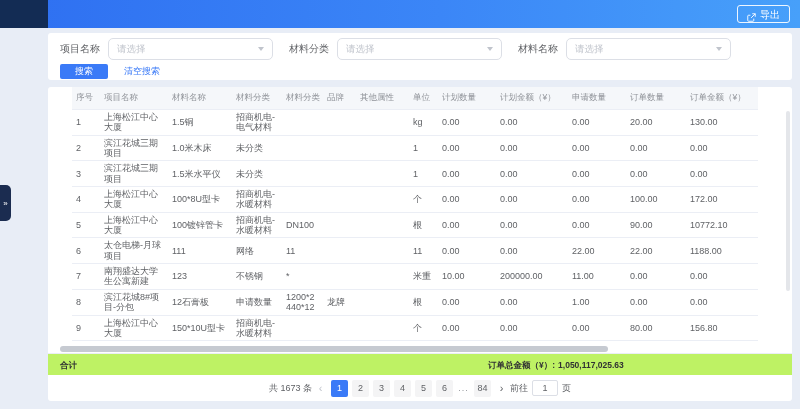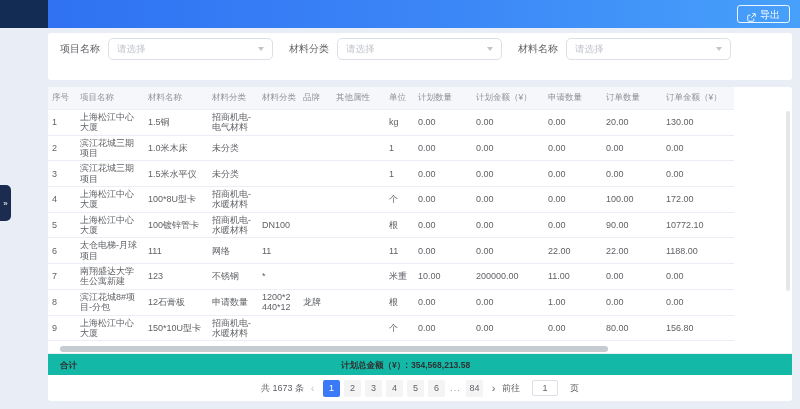--- a/index.html
+++ b/index.html
@@ -41,62 +41,62 @@
   .btn-row { display:flex; align-items:center; margin-top:4px; }
   .btn-search { height:15px; padding:0 15px; background:#3a7af7; color:#fff;
     border:none; border-radius:2px; font-size:9px; cursor:pointer;
     font-family:inherit; }
   .btn-clear { background:none; border:none; color:#3a7af7; font-size:9px;
     margin-left:16px; cursor:pointer; font-family:inherit; }
 
   
   .table-panel { position:absolute; left:48px; top:87px; width:744px; height:314px;
     background:#fff; border-radius:3px; display:flex; flex-direction:column; overflow:hidden; }
-  .table-wrap { flex:1; overflow:hidden; padding-left:0; position:relative; }
+  .table-wrap { flex:1; overflow:hidden; padding-left:24px; position:relative; }
   table.mt { border-collapse:collapse; table-layout:fixed; width:686px; font-size:9px; }
   .mt th { background:#f5f7fa; color:#909399; font-weight:normal; text-align:left;
     padding:5px 4px; border-bottom:1px solid #ebeef5; white-space:nowrap; font-size:8.5px; }
   .mt td { color:#606266; padding:2px 4px; border-bottom:1px solid #ebeef5;
     height:25px; line-height:1.15; word-break:break-all; vertical-align:middle; }
   .mt th:nth-child(1){width:28px}  .mt th:nth-child(2){width:68px}
   .mt th:nth-child(3){width:64px}  .mt th:nth-child(4){width:50px}
   .mt th:nth-child(5){width:41px}  .mt th:nth-child(6){width:33px}
   .mt th:nth-child(7){width:53px}  .mt th:nth-child(8){width:29px}
   .mt th:nth-child(9){width:58px}  .mt th:nth-child(10){width:72px}
   .mt th:nth-child(11){width:58px} .mt th:nth-child(12){width:60px}
   .mt th:nth-child(13){width:72px}
   .vscroll { position:absolute; right:2px; top:24px; width:4px; height:180px;
     background:#e4e6ea; border-radius:2px; cursor:pointer; }
 
   .hscroll { height:8px; position:relative; flex:none; }
   .hscroll .thumb { position:absolute; left:12px; top:1px; width:548px; height:6px;
     background:#c6cad1; border-radius:3px; cursor:pointer; }
 
   
-  .summary { height:22px; background:#14b8a6; border-top:1px solid #ebeef5;
+  .summary { height:22px; background:#bef264; border-top:1px solid #ebeef5;
     position:relative; flex:none; font-size:8.5px; font-weight:bold; color:#303133; }
   .sum-label { position:absolute; left:12px; top:6px; }
   .sum-item { position:absolute; top:6px; white-space:nowrap; }
   .sum-item .sum-val { margin-left:3px; }
   .s1 { left:293px; } .s2 { left:440px; } .s3 { left:590px; }
 
   
   .pagination { height:26px; flex:none; display:flex; align-items:center;
     justify-content:center; font-size:9px; color:#606266; }
   .pg-total { }
   .pg-nav { min-width:17px; height:17px; line-height:17px; text-align:center;
     cursor:pointer; color:#c0c4cc; font-size:11px; }
   .pg-nav.next { color:#606266; }
   .pg-pages { display:flex; align-items:center; }
   .pg-btn { min-width:17px; height:17px; line-height:17px; text-align:center;
     background:#f4f4f5; border-radius:2px; margin:0 2px; color:#606266;
     cursor:pointer; padding:0 3px; }
   .pg-btn.active { background:#3a7af7; color:#fff; }
   .pg-ell { min-width:17px; text-align:center; color:#909399; letter-spacing:1px; }
-  .pg-goto { display:flex; align-items:center; gap:12px; }
+  .pg-goto { display:flex; align-items:center; gap:4px; }
   .pg-input { width:26px; height:16px; border:1px solid #dcdfe6; border-radius:2px;
     text-align:center; font-size:9px; color:#606266; font-family:inherit; }
 </style>
 </head>
 <body>
 
 <div class="topbar">
   <div class="topbar-corner"></div>
   <div class="export-btn">
     <svg width="9" height="9" viewBox="0 0 12 12">
@@ -127,20 +127,24 @@
       </div>
     </div>
     <div class="filter-group">
       <span class="flabel">材料名称</span>
       <div class="select">
         <span class="ph">请选择</span>
         <span class="caret"></span>
       </div>
     </div>
   </div>
+  <div class="btn-row">
+    <button class="btn-search">搜索</button>
+    <button class="btn-clear">清空搜索</button>
+  </div>
 </div>
 
 <div class="table-panel">
   <div class="table-wrap">
     <table class="mt">
       <thead>
         <tr>
             <th>序号</th>
             <th>项目名称</th>
             <th>材料名称</th>
@@ -296,22 +300,22 @@
     </table>
     <div class="vscroll"></div>
   </div>
 
   <div class="hscroll">
     <div class="thumb"></div>
   </div>
 
   <div class="summary">
     <span class="sum-label">合计</span>
-    <span class="sum-item s1">
-      <span>计划总金额（¥）:</span><span class="sum-val">354,568,213.58</span>
+    <span class="sum-item s2">
+      <span>订单总金额（¥）:</span><span class="sum-val">1,050,117,025.63</span>
     </span>
   </div>
 
   <div class="pagination">
     <span class="pg-total">共 1673 条</span>
     <span class="pg-nav prev">‹</span>
     <span class="pg-pages">
         <span class="pg-btn active">1</span>
         <span class="pg-btn">2</span>
         <span class="pg-btn">3</span>

